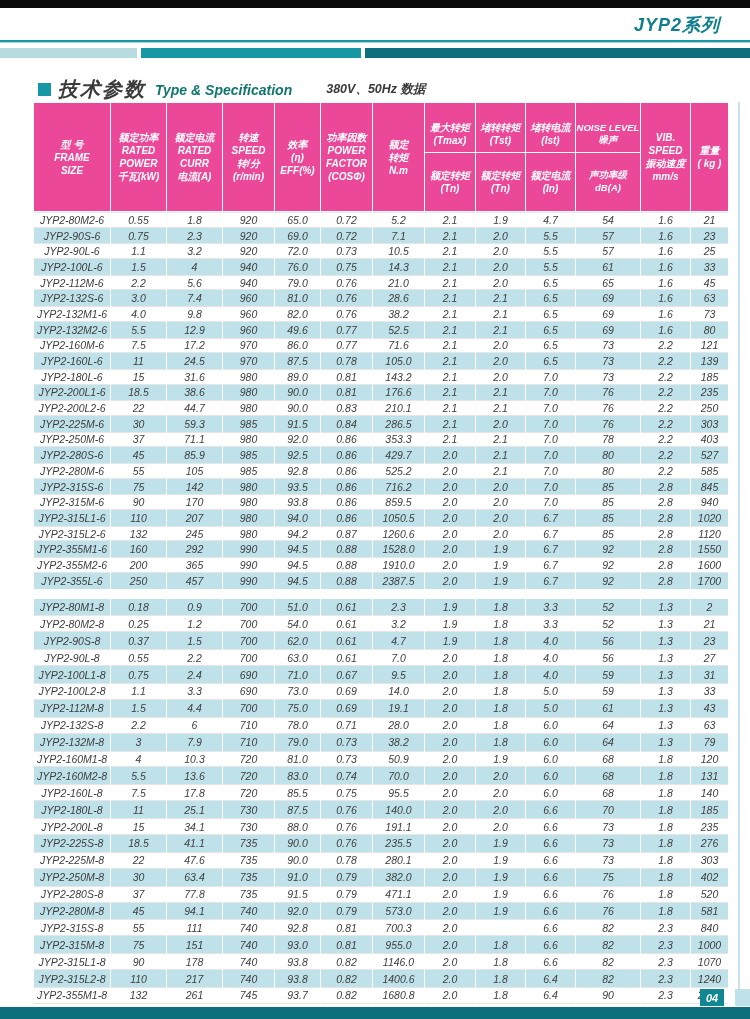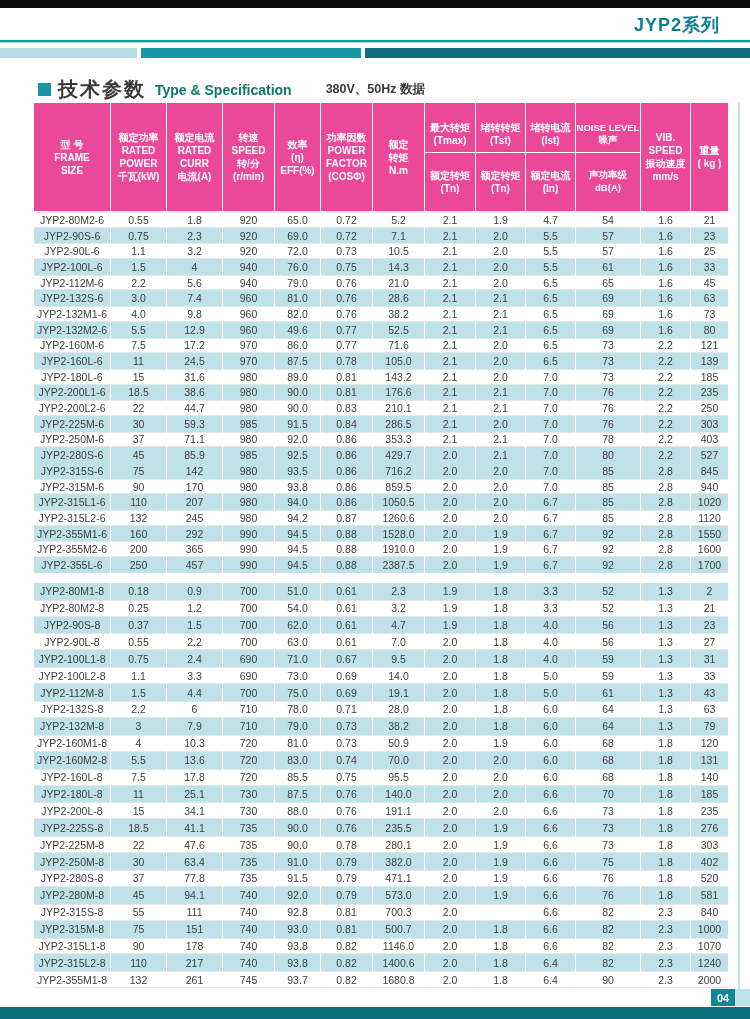--- a/index.html
+++ b/index.html
@@ -1,17 +1,17 @@
 <!DOCTYPE html>
 <html><head>
 <meta charset="utf-8">
 <style>
   html,body{margin:0;padding:0;background:#ffffff;}
   .page{position:relative;width:750px;height:1019px;background:#ffffff;overflow:hidden;
-        font-family:"Liberation Sans","DejaVu Sans",sans-serif;}
+        font-family:"Liberation Sans","DejaVu Sans",sans-serif;font-style:italic;}
   .top-black{position:absolute;top:0;left:0;width:750px;height:8px;background:#0a0a0a;}
   .brand{position:absolute;top:13px;right:30px;font-size:18px;font-weight:bold;
          color:#0f7f8d;letter-spacing:1px;}
   .rule{position:absolute;top:40px;left:0;width:750px;height:2px;background:#1796a4;
         border-bottom:1px solid #a9d6dc;}
   .bars{position:absolute;top:48px;left:0;width:750px;height:10px;}
   .bar{position:absolute;top:0;height:10px;}
   .bar1{left:0;width:137px;background:#b7dbe1;}
   .bar2{left:141px;width:220px;background:#1796a4;}
   .bar3{left:365px;width:385px;background:#0d6f7d;}
@@ -34,21 +34,21 @@
   tbody td{font-size:10.5px;color:#3d3d3d;text-align:center;padding:0;
            border-left:1px solid #ffffff;border-right:1px solid #ffffff;
            background:#ffffff;}
   tbody.s1 td{height:15.7px;}
   tbody.s2 td{height:16.9px;}
   tbody tr.shade td{background:#bfe2ea;}
   tbody tr.plain td{box-shadow:inset 0 1px 0 #e6e6e6, inset 0 -1px 0 #e6e6e6;}
   tbody.spacer td{height:10px;border:none;background:#ffffff;box-shadow:none;}
   .vline{position:absolute;left:738px;top:102px;width:2px;height:901px;background:#c7e3e9;}
   .footer-bar{position:absolute;left:0;bottom:0;width:750px;height:12px;background:#0d6f7d;}
-  .page-badge{position:absolute;right:0;bottom:13px;display:flex;}
+  .page-badge{position:absolute;right:0;bottom:13px;display:flex;gap:11px;}
   .badge-num{width:24px;height:17px;background:#128794;color:#ffffff;font-size:11px;
              font-weight:bold;display:flex;align-items:center;justify-content:center;}
   .badge-deco{width:15px;height:17px;background:#bfe2ea;}
 </style>
 </head>
 <body>
 
 <div class="page">
   <div class="top-black"></div>
   <div class="brand">JYP2系列</div>
@@ -374,20 +374,35 @@
           <td>92.5</td>
           <td>0.86</td>
           <td>429.7</td>
           <td>2.0</td>
           <td>2.1</td>
           <td>7.0</td>
           <td>80</td>
           <td>2.2</td>
           <td>527</td>
         </tr>
+        <tr class="plain">
+          <td>JYP2-280M-6</td>
+          <td>55</td>
+          <td>105</td>
+          <td>985</td>
+          <td>92.8</td>
+          <td>0.86</td>
+          <td>525.2</td>
+          <td>2.0</td>
+          <td>2.1</td>
+          <td>7.0</td>
+          <td>80</td>
+          <td>2.2</td>
+          <td>585</td>
+        </tr>
         <tr class="shade">
           <td>JYP2-315S-6</td>
           <td>75</td>
           <td>142</td>
           <td>980</td>
           <td>93.5</td>
           <td>0.86</td>
           <td>716.2</td>
           <td>2.0</td>
           <td>2.0</td>
@@ -793,21 +808,21 @@
           <td>2.3</td>
           <td>840</td>
         </tr>
         <tr class="shade">
           <td>JYP2-315M-8</td>
           <td>75</td>
           <td>151</td>
           <td>740</td>
           <td>93.0</td>
           <td>0.81</td>
-          <td>500.7</td>
+          <td>955.0</td>
           <td>2.0</td>
           <td>1.8</td>
           <td>6.6</td>
           <td>82</td>
           <td>2.3</td>
           <td>1000</td>
         </tr>
         <tr class="plain">
           <td>JYP2-315L1-8</td>
           <td>90</td>

